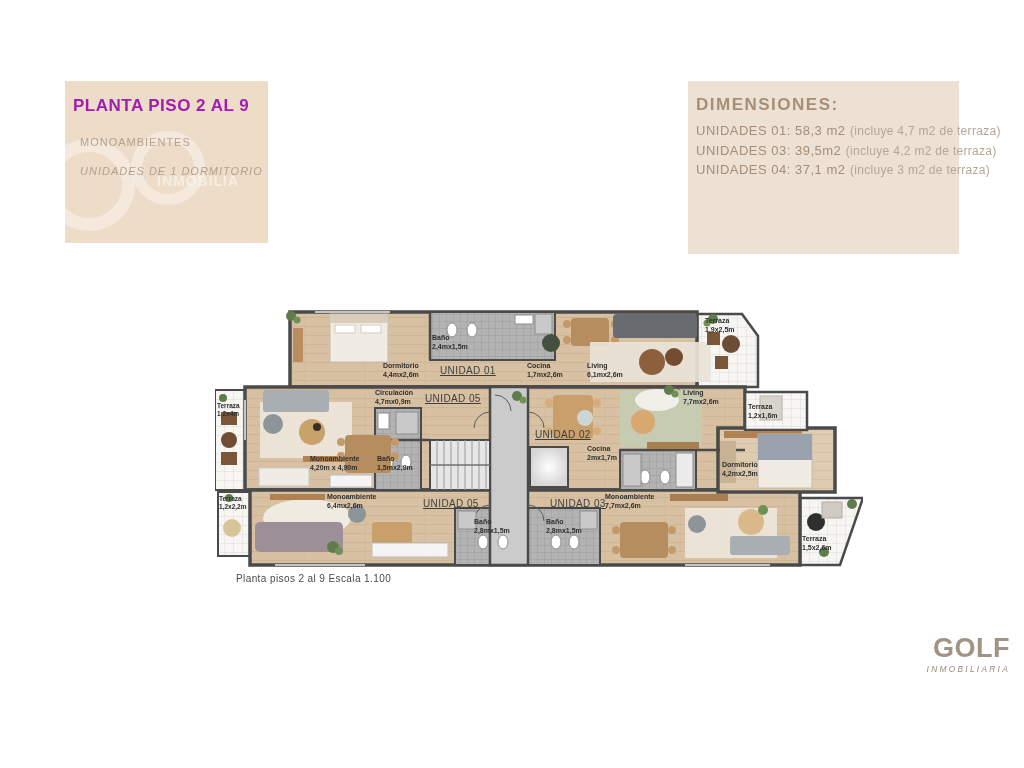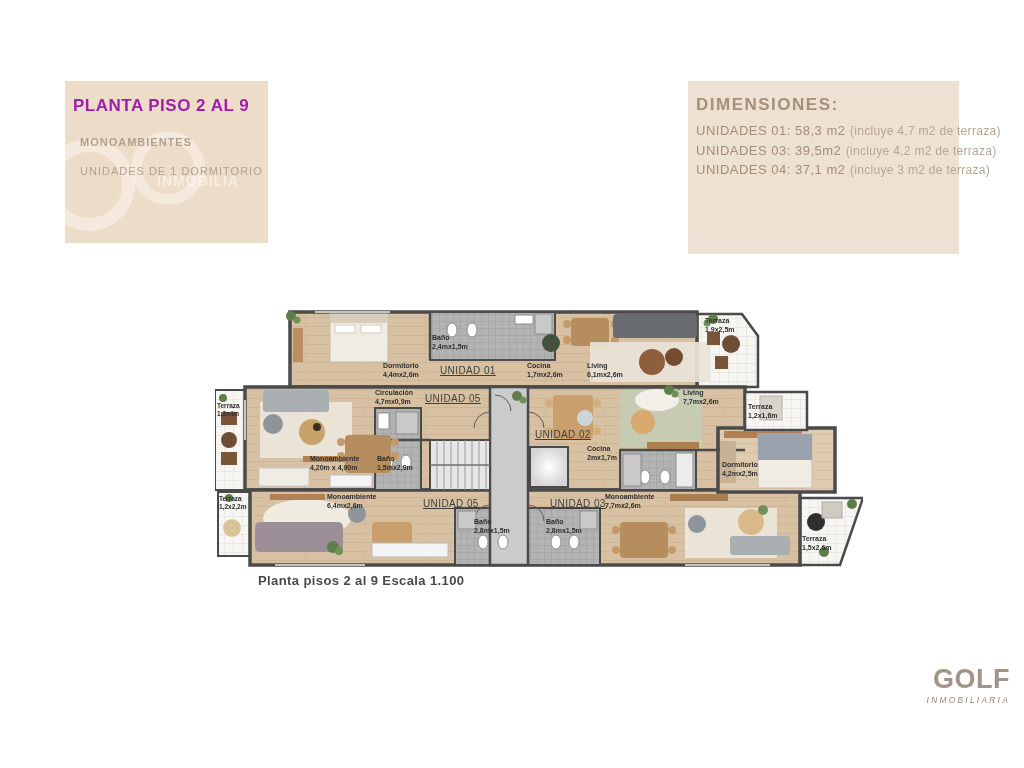--- a/index.html
+++ b/index.html
@@ -6,22 +6,22 @@
   body { background:#ffffff; font-family:"Liberation Sans", sans-serif; }
   .page { position:relative; width:1024px; height:768px; background:#ffffff; overflow:hidden; }
 
   
   .info-box { position:absolute; left:65px; top:81px; width:203px; height:162px;
               background:#eddcc8; overflow:hidden; }
   .info-title { position:absolute; left:8px; top:15px; font-size:17px; font-weight:bold;
                 color:#a21caf; letter-spacing:0.5px; white-space:nowrap; }
   .info-sub { position:absolute; left:15px; font-size:11px; color:#b3a18e;
               letter-spacing:1px; white-space:nowrap; }
-  .info-sub.s1 { top:55px;font-weight:bold; }
-  .info-sub.s2 { top:84px; }
+  .info-sub.s1 { top:55px; }
+  .info-sub.s2 { top:84px;font-style:italic; }
   .wm-ring { position:absolute; border-radius:50%; border:13px solid rgba(250,244,236,0.55); }
   .wm-ring.r1 { left:-22px; top:58px; width:92px; height:92px; }
   .wm-ring.r2 { left:66px; top:50px; width:74px; height:74px; border-width:11px; }
   .wm-text { position:absolute; left:92px; top:92px; font-size:14px; font-weight:bold;
              color:rgba(252,247,240,0.65); letter-spacing:1px; }
 
   
   .dim-box { position:absolute; left:688px; top:81px; width:271px; height:173px;
              background:#ece1d2; padding:14px 0 0 8px; }
   .dim-heading { font-size:17px; color:#a78e77; letter-spacing:1.5px; font-weight:bold;
@@ -31,25 +31,25 @@
   .dim-note { font-size:12px; color:#b7a693; letter-spacing:0.3px; }
 
   
   .plan { position:absolute; left:215px; top:300px; width:648px; height:272px; }
   .plan svg { position:absolute; left:0; top:0; }
   .rlabel { position:absolute; font-size:7px; font-weight:bold; color:#2e2e2e;
             line-height:1.25; white-space:nowrap; z-index:5; }
   .ulabel { position:absolute; font-size:10px; color:#3e3e3e; letter-spacing:0.4px;
             white-space:nowrap; z-index:5;text-decoration:underline; }
 
-  .caption { position:absolute; left:258px; top:573px; font-size:13px; color:#4a4a4a;
-             letter-spacing:0.4px;font-weight:bold; }
+  .caption { position:absolute; left:236px; top:573px; font-size:10px; color:#4a4a4a;
+             letter-spacing:0.4px; }
 
   
-  .logo { position:absolute; left:910px; top:666px; width:100px; text-align:right; }
+  .logo { position:absolute; left:910px; top:635px; width:100px; text-align:right; }
   .logo-name { font-size:27px; font-weight:bold; color:#a29385; letter-spacing:0.5px;
                line-height:1; }
   .logo-tag { font-size:8.3px; color:#968878; letter-spacing:2.3px; margin-top:2px;font-style:italic; }
 </style>
 </head>
 <body>
 
 <div class="page">
 
   <div class="info-box">

